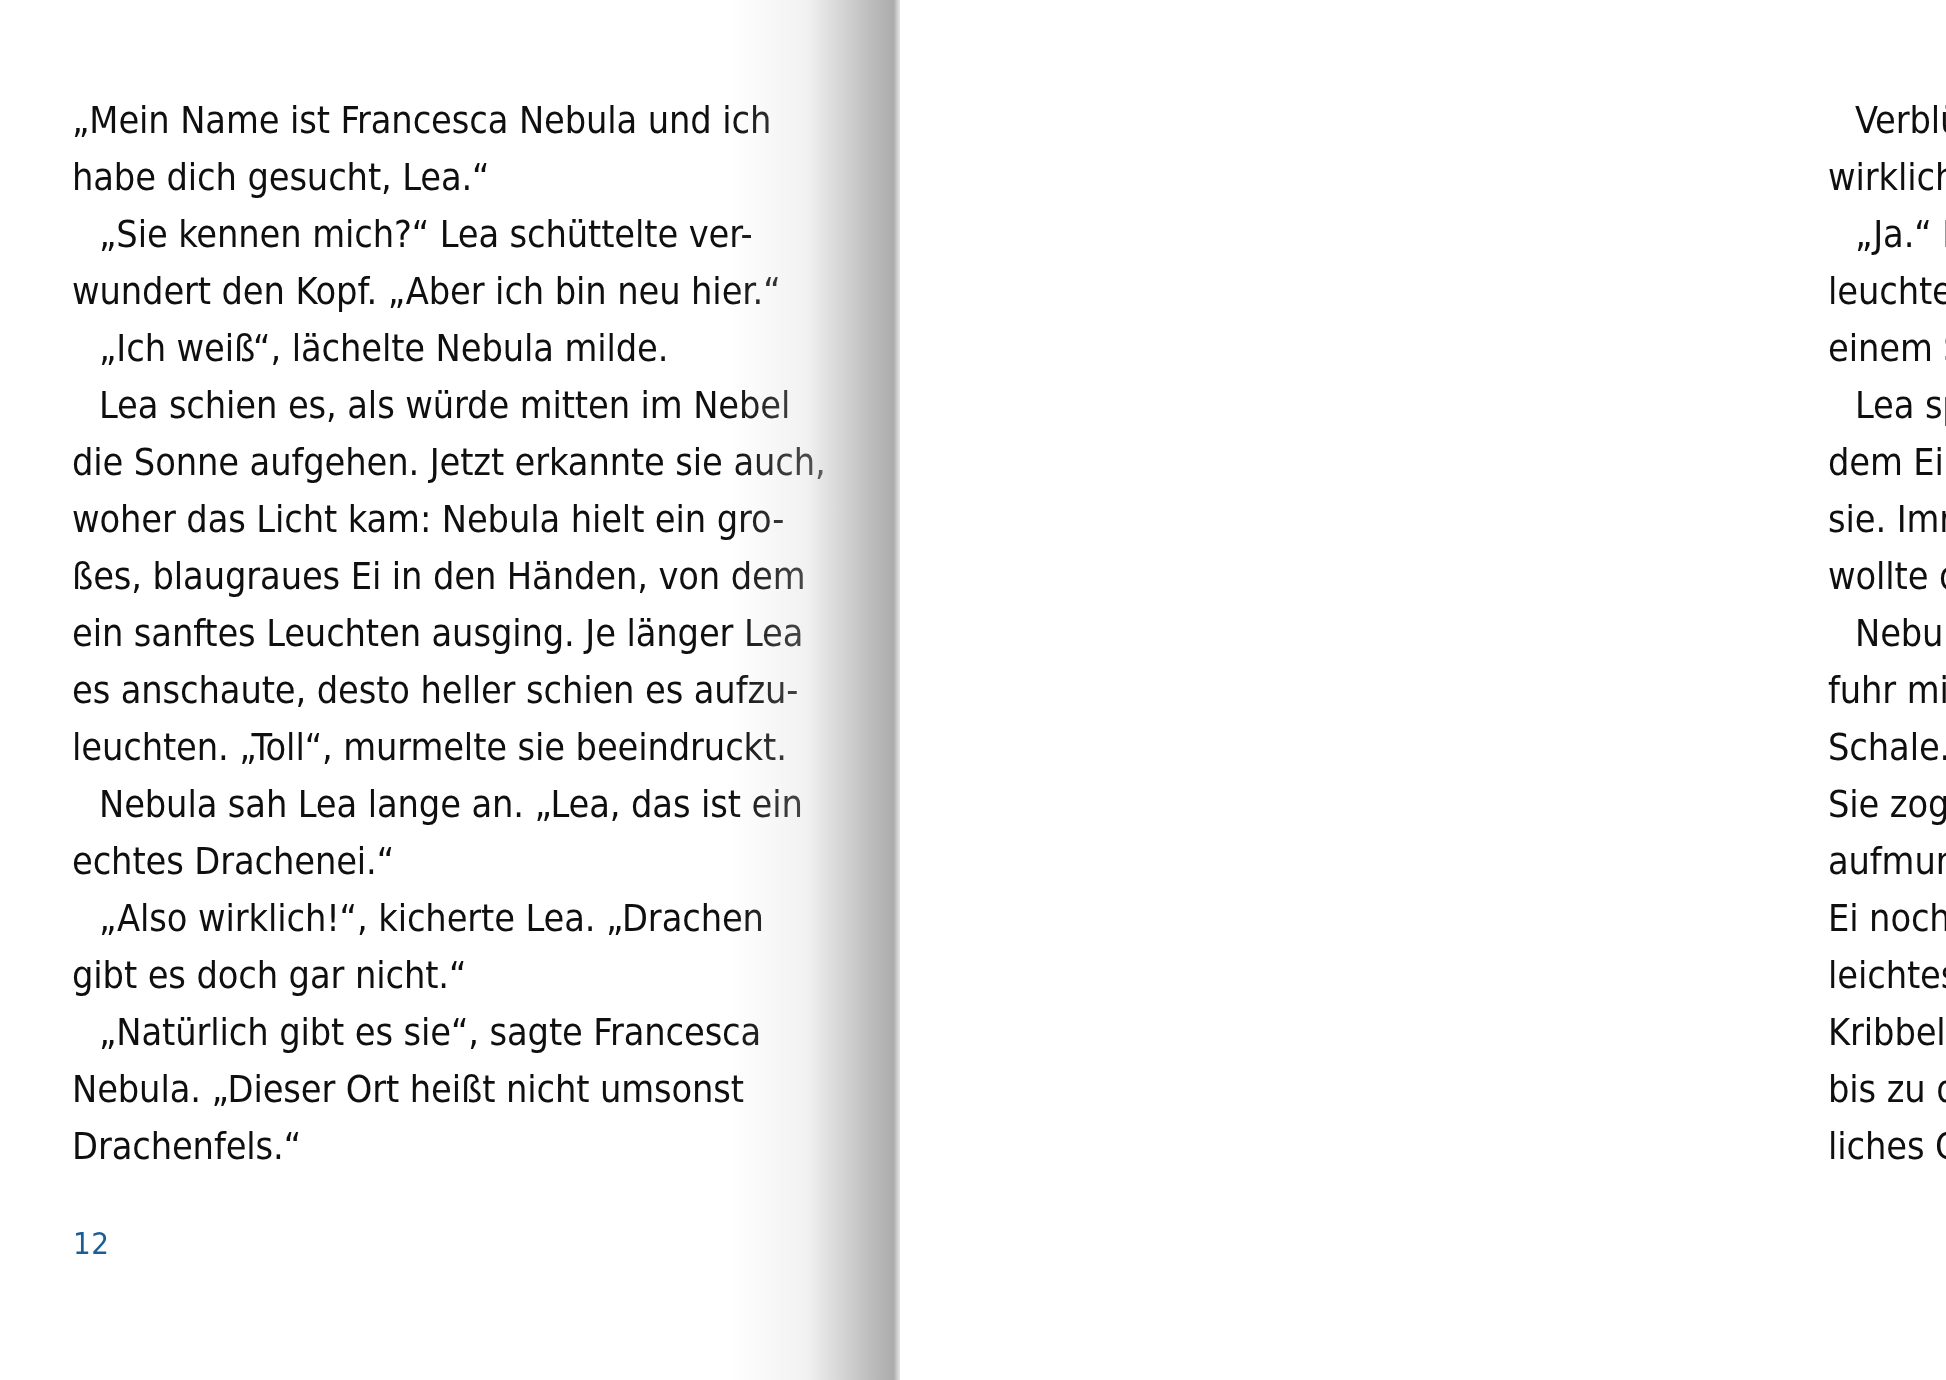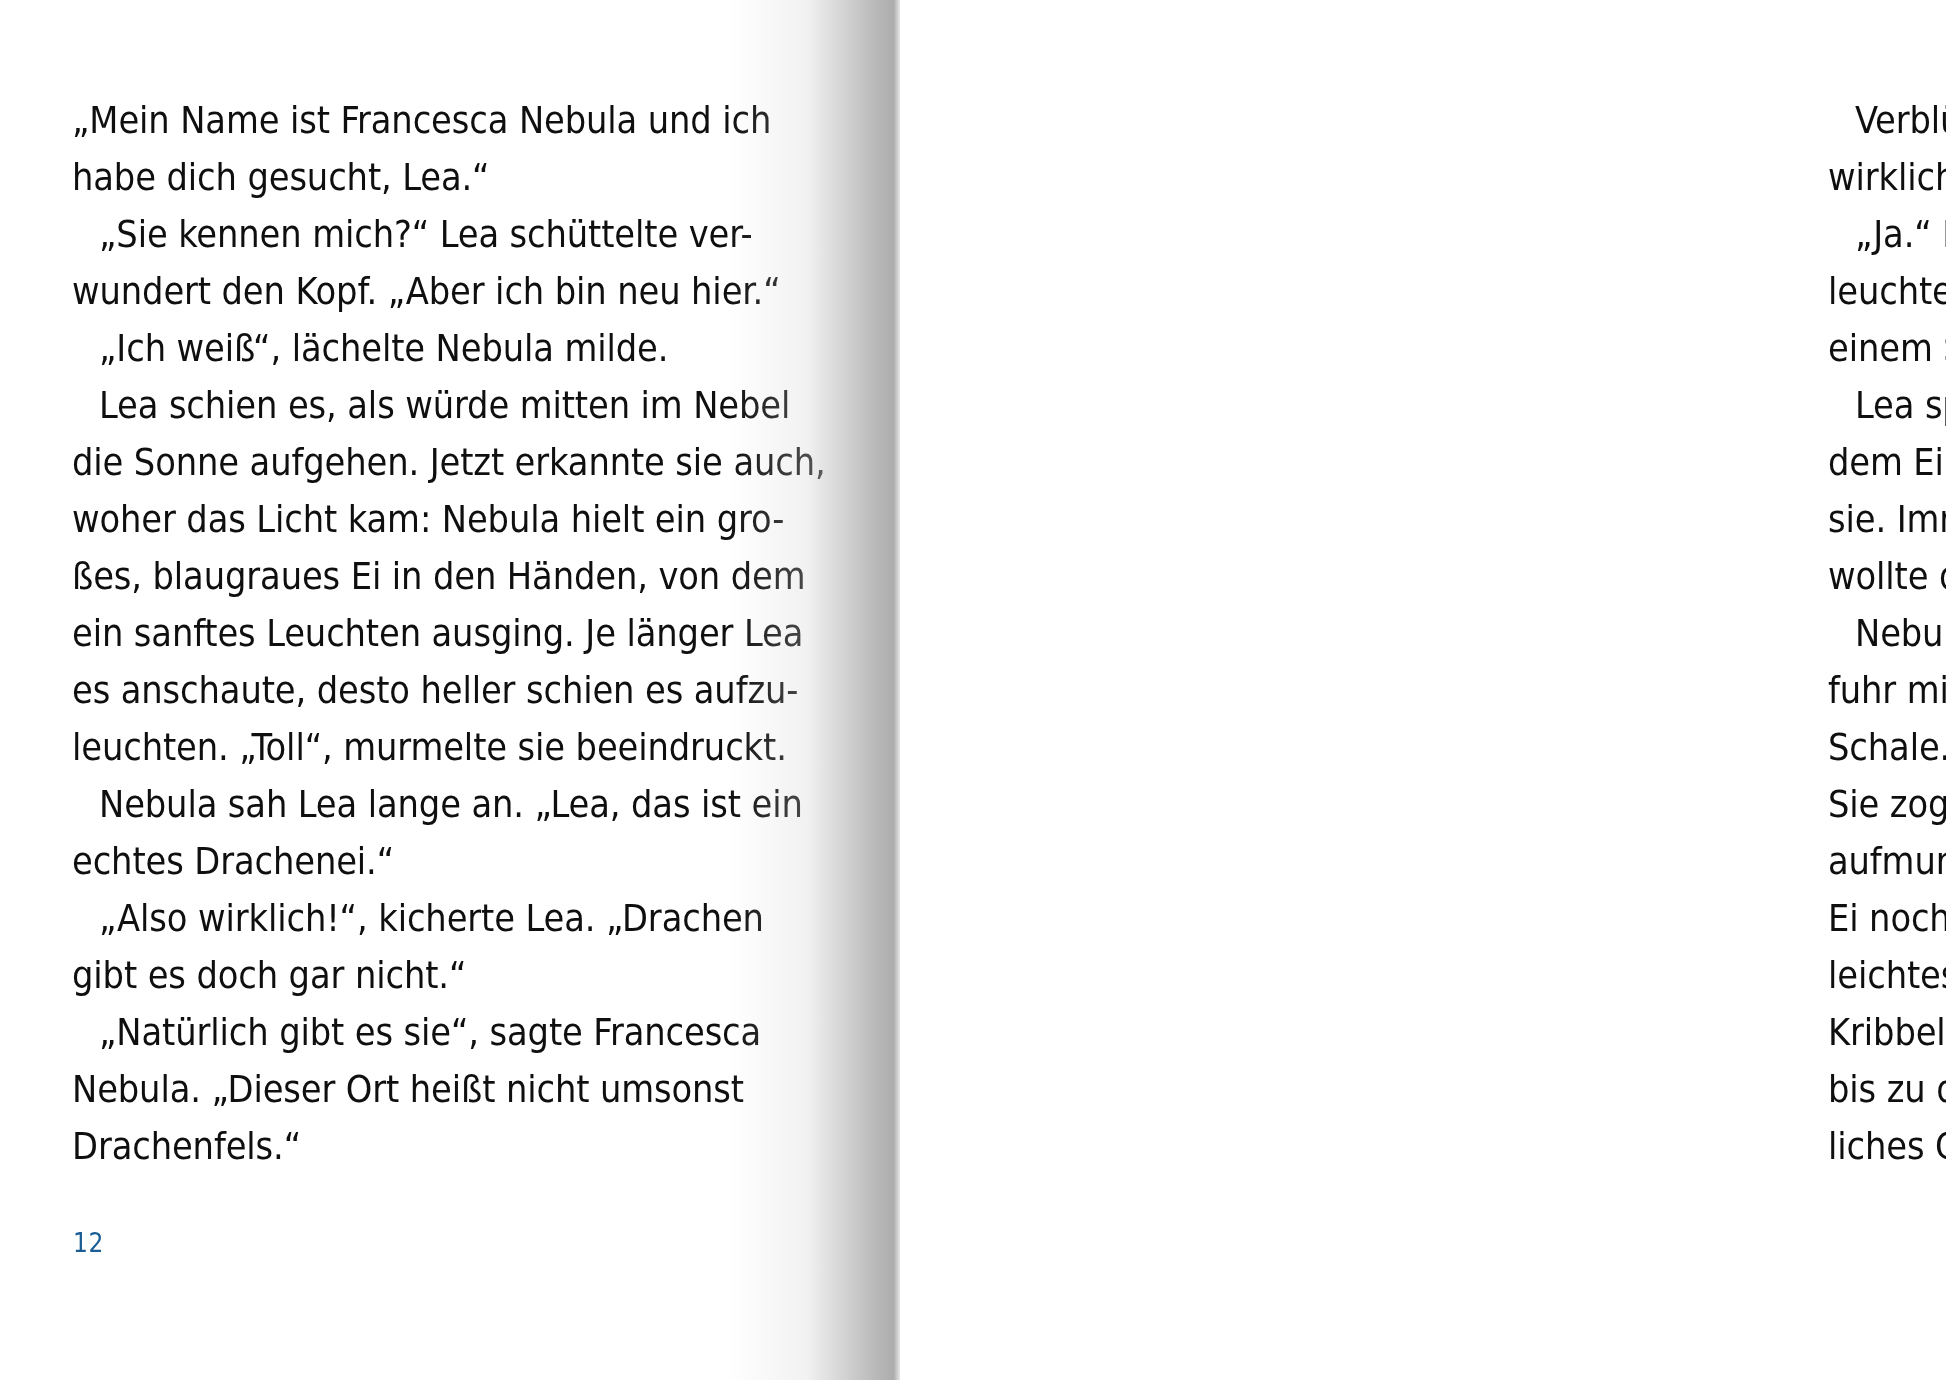--- a/index.html
+++ b/index.html
@@ -70,21 +70,21 @@
     font-weight: 400;
   }
   #text-left  { left: 72px;  top: 92px;  width: 660px; }
   #text-right { left: 855px; top: 92px;  width: 660px; }
 
   .line { display: block; height: 57px; }
   .indent { padding-left: 27px; }
 
   .pagenum {
     position: absolute;
-    font-size: 26px;
+    font-size: 31px;
     line-height: 31px;
     color: #1b5e95;
     font-weight: 500;
     letter-spacing: 0.5px;
   }
   #pagenum-left  { left: 73px;  top: 1228px; }
 </style>
 </head>
 <body>
 

